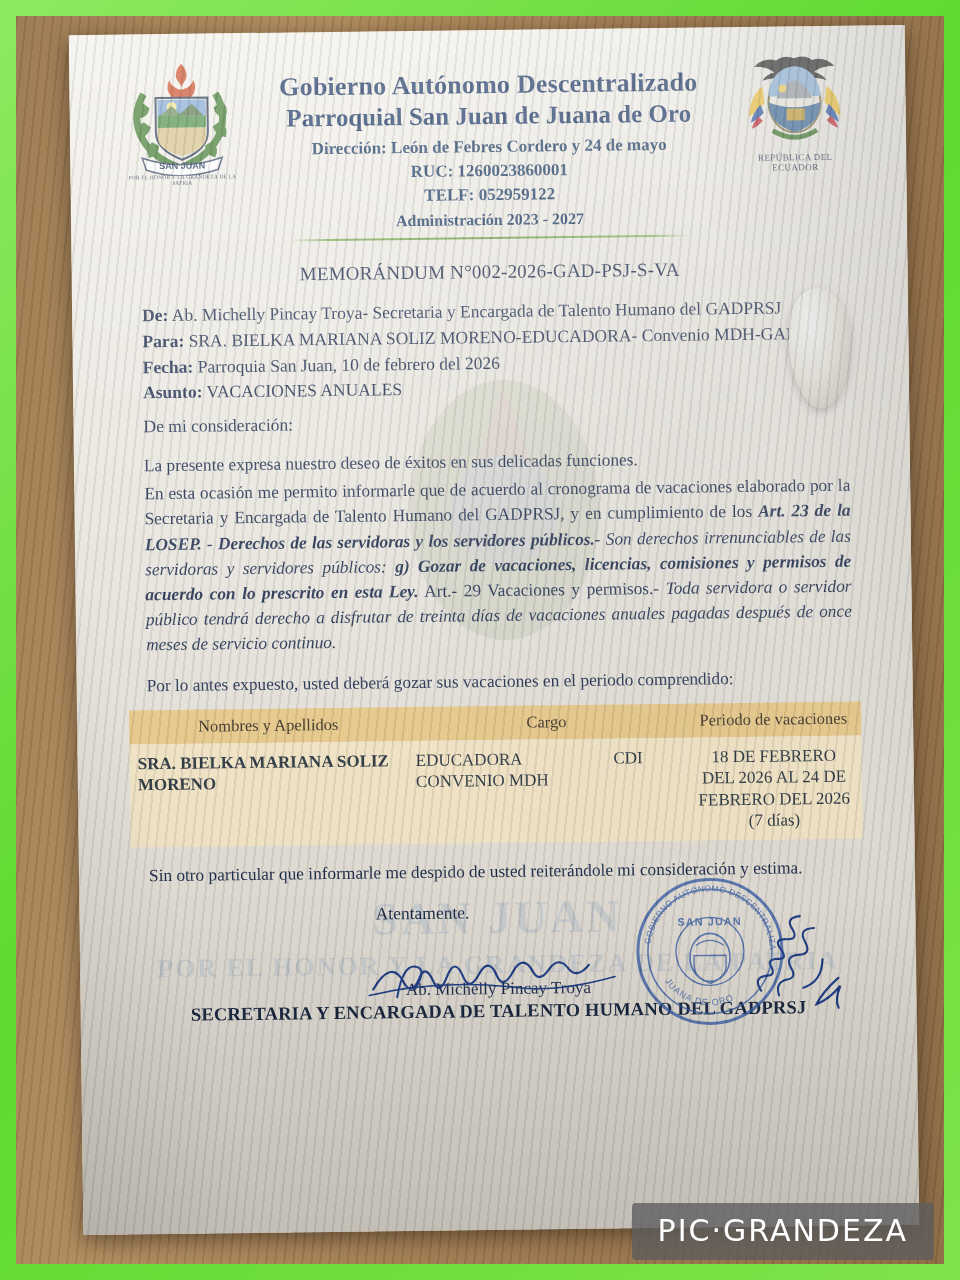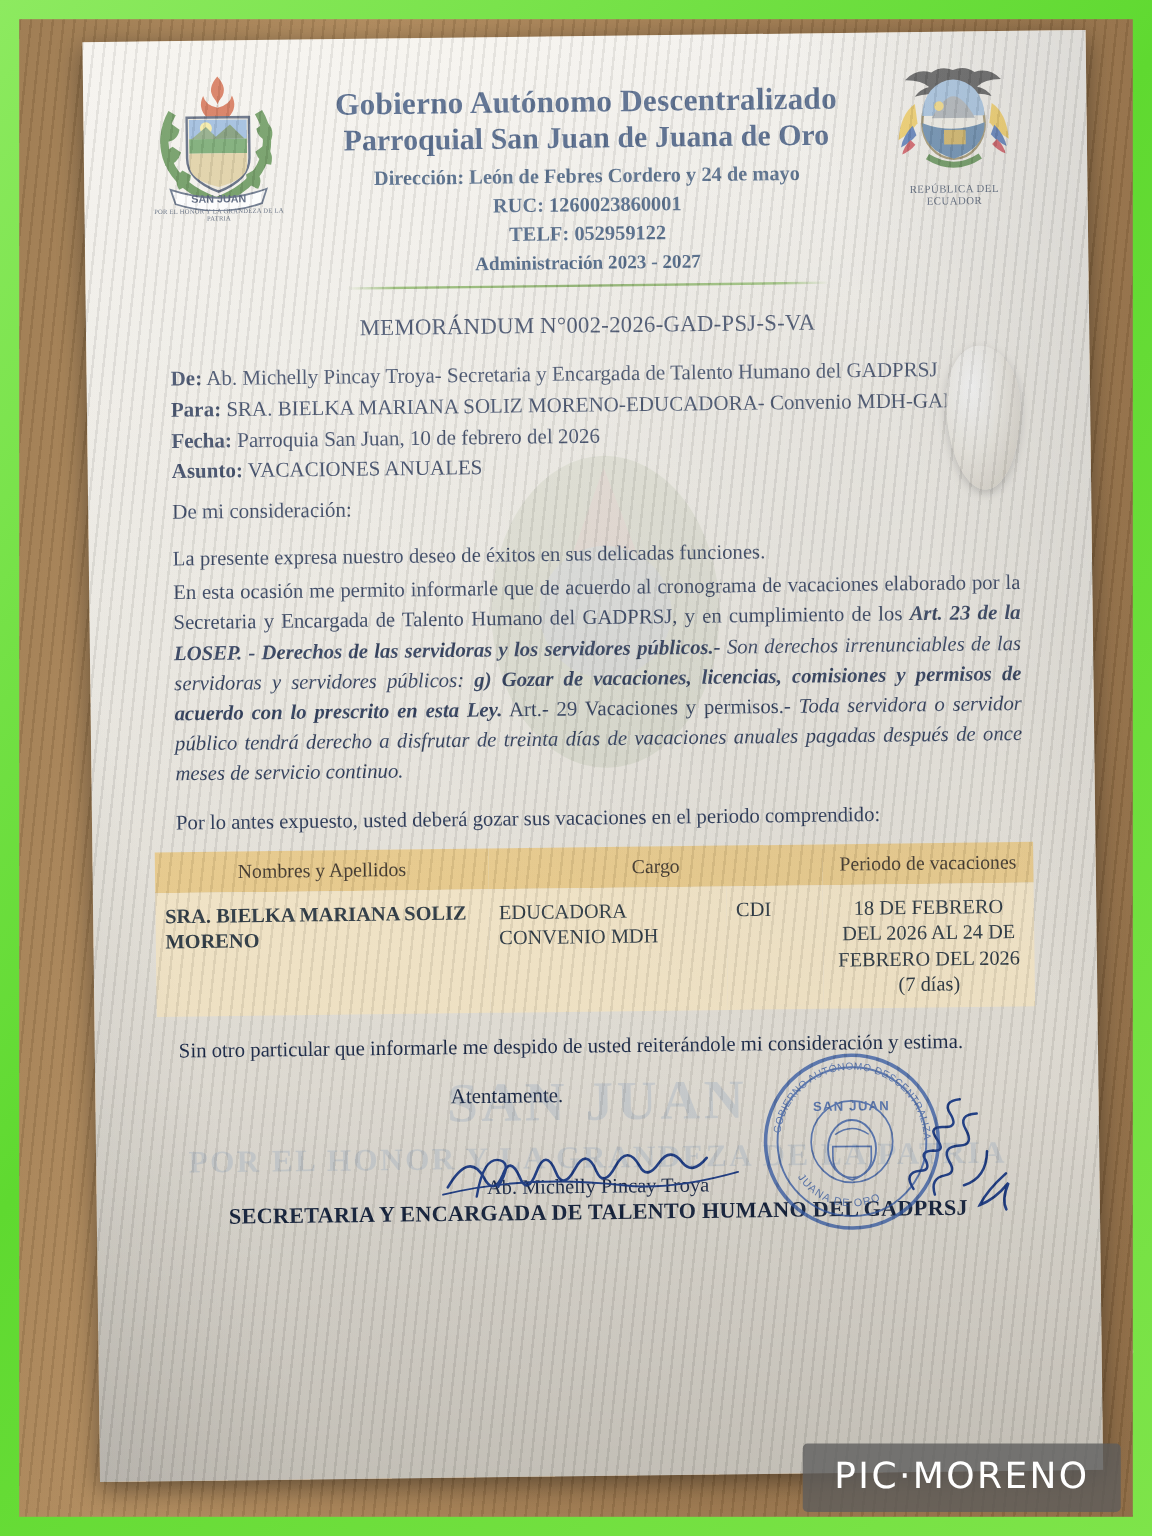--- a/index.html
+++ b/index.html
@@ -498,13 +498,13 @@
         </g>
         <path d="M96 96 q-16 14 -22 26 q12 -4 24 -18 q-6 14 -2 22" fill="none" stroke="#1f3f8a" stroke-width="2.2" stroke-linecap="round"></path>
       </svg>
 
       <div class="blob"></div>
     </div>
 
   </div>
 </div>
 
-<div id="badge">PIC·MORENO</div>
+<div id="badge">PIC·GRANDEZA</div>
 
 </body></html>

